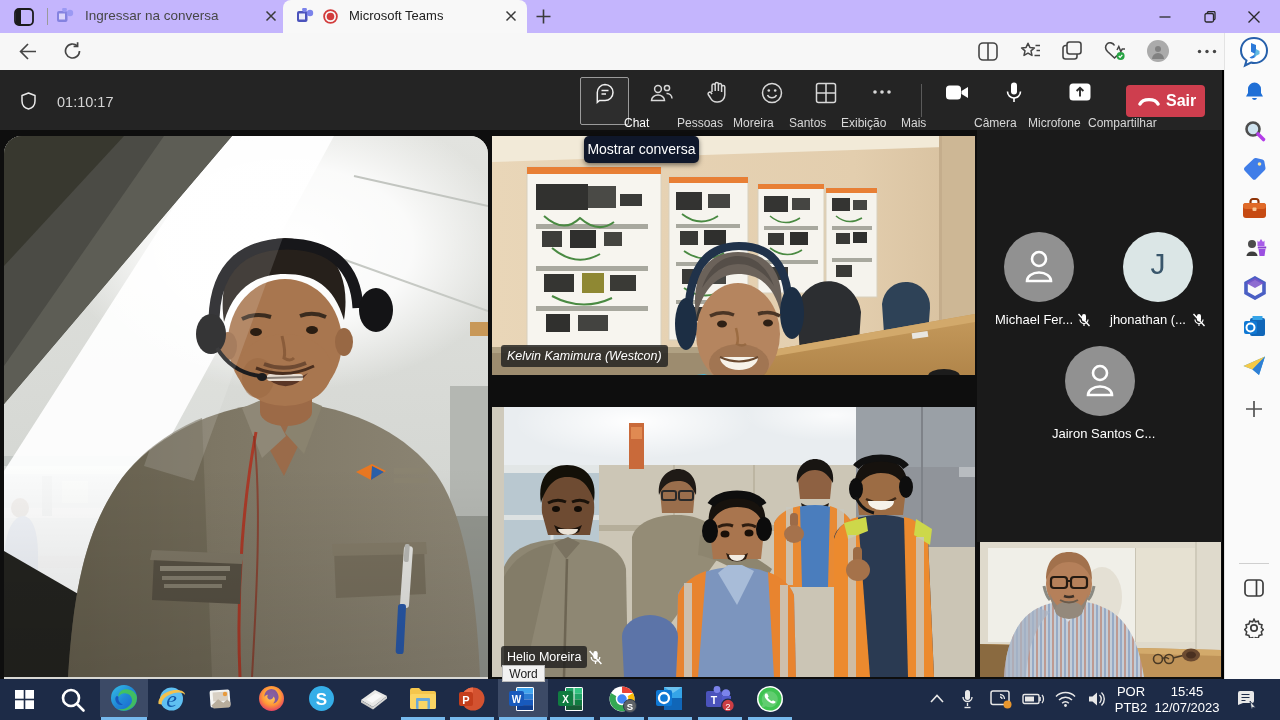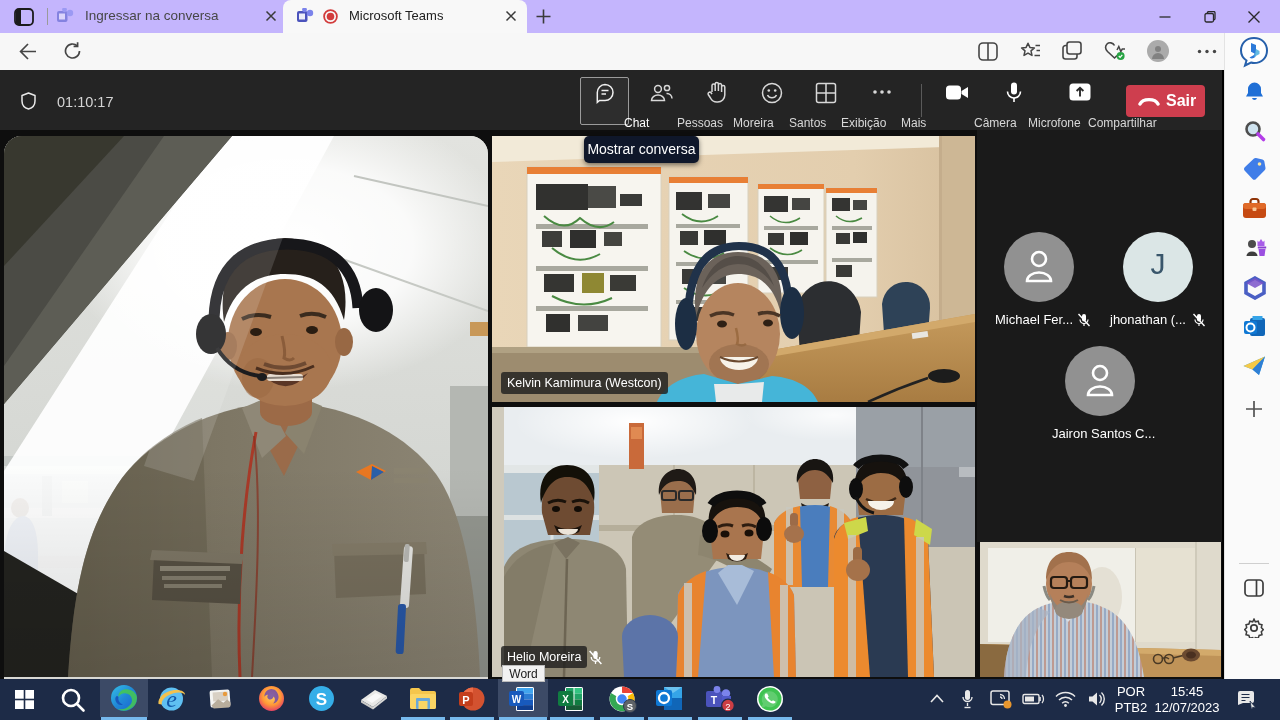--- a/index.html
+++ b/index.html
@@ -10,21 +10,21 @@
   #tabbar { left:0; top:0; width:1280px; height:33px; background:#c4b5fd; }
   #toolbar { left:0; top:33px; width:1280px; height:37px; background:#f7f7f7; }
   #urlpill { left:100px; top:37px; width:852px; height:29px; background:#ffffff; border:1px solid #ebebeb; border-radius:15px; box-shadow:0 1px 2px rgba(0,0,0,0.08); }
   #sidebar { left:1224px; top:33px; width:56px; height:646px; background:#fafafa; border-left:1px solid #e3e3e3; }
   
   #teamsbar { left:0; top:70px; width:1222px; height:60px; background:#242424; }
   #content { left:0; top:130px; width:1222px; height:549px; background:#0e0e0e; }
   #avpanel { left:977px; top:130px; width:245px; height:412px; background:#1a1a1a; }
   .tile { position:absolute; overflow:hidden; }
   #tile-diego { left:4px; top:136px; width:484px; height:606px; background:#d8d8d4;border-radius:18px; }
-  #tile-kelvin { left:492px; top:136px; width:483px; height:266px; background:#e2cdae; }
+  #tile-kelvin { left:492px; top:136px; width:483px; height:239px; background:#e2cdae;font-style:italic; }
   #tile-helio { left:492px; top:407px; width:483px; height:270px; background:#cfcabc;padding-left:12px; }
   #tile-self { left:980px; top:542px; width:241px; height:135px; background:#e8e6de; }
   .namelabel { position:absolute; background:rgba(32,32,30,0.82); color:#fff; font-size:12.5px; line-height:22px; padding:0 6px; border-radius:3px; white-space:nowrap; }
   
   #taskbar { left:0; top:679px; width:1280px; height:41px; background:#1d2b47; }
   .tuline { position:absolute; top:38px; height:3px; background:#76b9ed; }
   
   .tmbtn { position:absolute; text-align:center; color:#d8d8d8; font-size:12px; }
   .tmbtn .lbl { display:block; margin-top:8px;padding-left:44px; }
   

